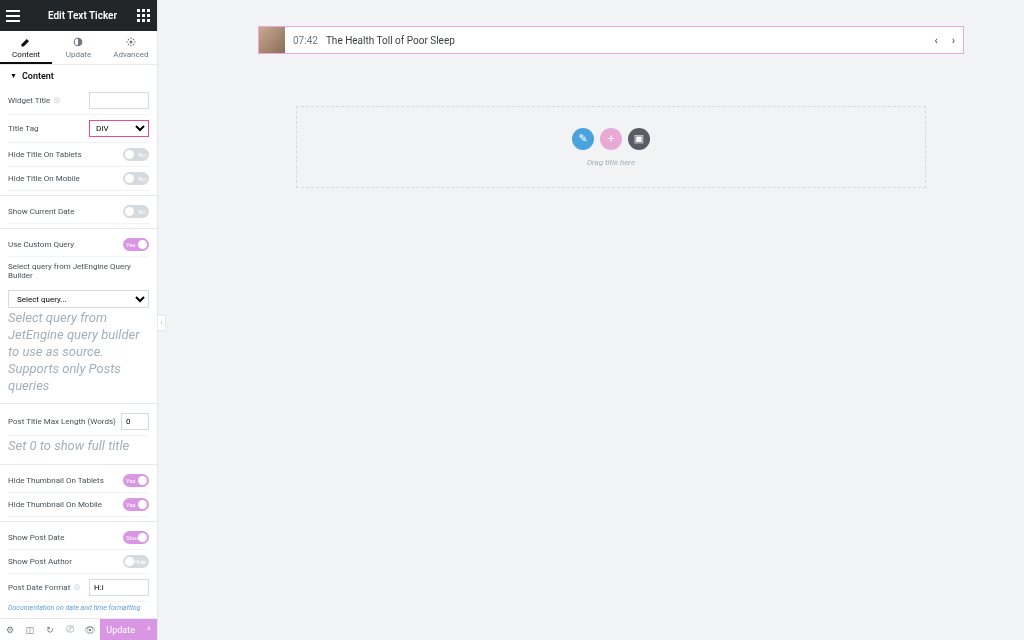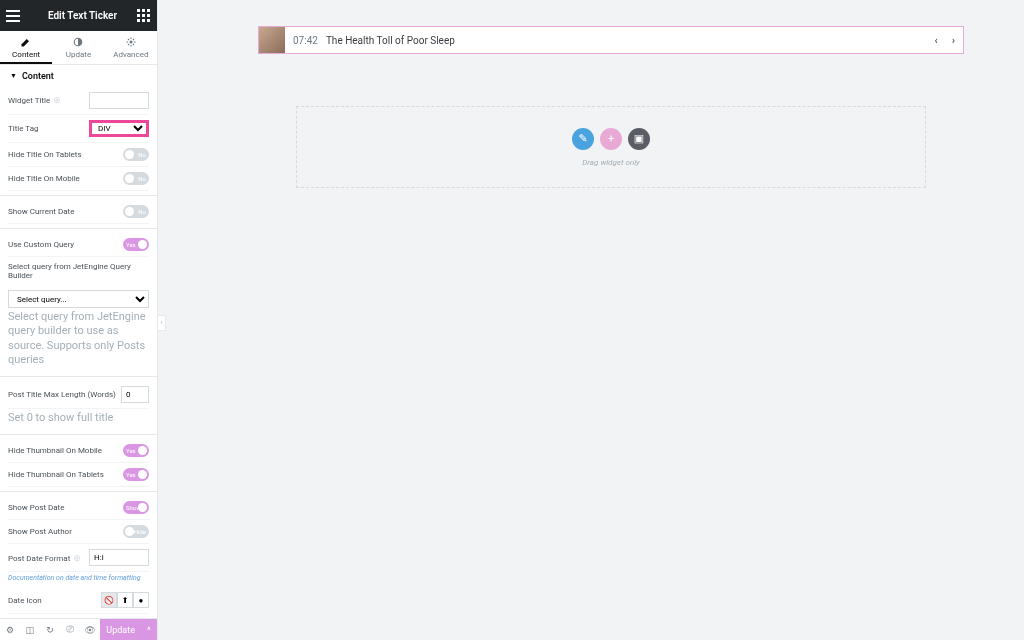--- a/index.html
+++ b/index.html
@@ -17,30 +17,30 @@
 .tab-icon{display:block;margin:0 auto 2px;width:12px;height:12px}
 .panel{flex:1;overflow-y:auto;padding:0}
 .section-head{display:flex;align-items:center;padding:6px 10px;font-size:9px;font-weight:600;color:#0c0d0e;cursor:pointer}
 .caret{margin-right:5px;font-size:7px}
 .controls{padding:0 8px}
 .row{display:flex;align-items:center;justify-content:space-between;padding:5px 0;border-bottom:1px solid #f1f3f5;min-height:22px}
 .row:last-child{border-bottom:none}
 .lbl{font-size:8px;color:#495157;flex:1;line-height:1.2}
 .dyn{color:#d5dadf;font-size:9px;margin-left:3px}
 .inp{width:60px;height:17px;border:1px solid #d5dadf;font-size:8px;padding:0 4px;background:#fff}
-.sel{width:60px;height:17px;border:3px solid #ec4899;font-size:8px;padding:0 2px;background:#fff}
+.sel{width:60px;height:17px;border:1px solid #ec4899;font-size:8px;padding:0 2px;background:#fff}
 .sel-full{width:100%;height:18px;border:1px solid #d5dadf;font-size:8px;padding:0 4px;background:#fff;margin-top:10px}
 .toggle{width:26px;height:13px;background:#d5dadf;border-radius:7px;position:relative;cursor:pointer;font-size:6px;display:flex;align-items:center}
 .toggle::after{content:"";position:absolute;width:9px;height:9px;background:#fff;border-radius:50%;top:2px;left:2px;transition:.2s}
 .toggle.on{background:#d996e2}
 .toggle.on::after{left:15px}
 .toggle-txt{position:absolute;font-size:6px;color:#fff;pointer-events:none}
 .toggle .toggle-txt{right:3px}
 .toggle.on .toggle-txt{left:3px;right:auto}
-.help{font-size:11px;color:#a4afb7;padding:2px 0 5px;line-height:1.3}
+.help{font-size:13px;color:#a4afb7;font-style:italic;padding:2px 0 5px;line-height:1.3}
 .link{font-size:7px;color:#5e9ed6;font-style:italic;padding:2px 0 5px}
 .sect-label{font-size:8px;color:#495157;padding:5px 0 0}
 .icon-opts{display:flex;gap:0}
 .icon-opt{width:16px;height:16px;border:1px solid #d5dadf;display:flex;align-items:center;justify-content:center;font-size:8px;background:#fff;cursor:pointer}
 .icon-opt.active{background:#e6e9ec}
 .separator{height:1px;background:#e6e9ec;margin:4px -10px}
 .footer{height:22px;background:#fff;border-top:1px solid #e6e9ec;display:flex;align-items:center}
 .ft-btn{width:20px;height:22px;display:flex;align-items:center;justify-content:center;font-size:9px;color:#6d7882;cursor:pointer}
 .update{flex:1;background:#d996e2;color:#fff;font-size:9px;height:22px;display:flex;align-items:center;justify-content:center;gap:12px;cursor:pointer}
 .canvas{flex:1;position:relative;padding:26px 60px 0 100px}
@@ -150,27 +150,27 @@
       <select class="sel-full"><option>Select query...</option></select>
       <div class="help">Select query from JetEngine query builder to use as source. Supports only Posts queries</div>
       <div class="separator"></div>
       <div class="row">
         <span class="lbl">Post Title Max Length (Words)</span>
         <input class="inp" style="width: 28px;" value="0">
       </div>
       <div class="help">Set 0 to show full title</div>
       <div class="separator"></div>
       <div class="row">
+        <span class="lbl">Hide Thumbnail On Tablets</span>
+        <div class="toggle on">
+            <span class="toggle-txt">Yes</span>
+          </div>
+      </div>
+      <div class="row">
         <span class="lbl">Hide Thumbnail On Mobile</span>
-        <div class="toggle on">
-            <span class="toggle-txt">Yes</span>
-          </div>
-      </div>
-      <div class="row">
-        <span class="lbl">Hide Thumbnail On Tablets</span>
         <div class="toggle on">
             <span class="toggle-txt">Yes</span>
           </div>
       </div>
       <div class="separator"></div>
       <div class="row">
         <span class="lbl">Show Post Date</span>
         <div class="toggle on">
             <span class="toggle-txt">Show</span>
           </div>
@@ -229,15 +229,15 @@
       <span>‹</span>
       <span>›</span>
     </div>
   </div>
   <div class="drop">
     <div class="drop-btns">
       <div class="circ c1">✎</div>
       <div class="circ c2">+</div>
       <div class="circ c3">▣</div>
     </div>
-    <div class="drop-txt">Drag widget only</div>
+    <div class="drop-txt">Drag title here</div>
   </div>
 </div>
 
 </body></html>

